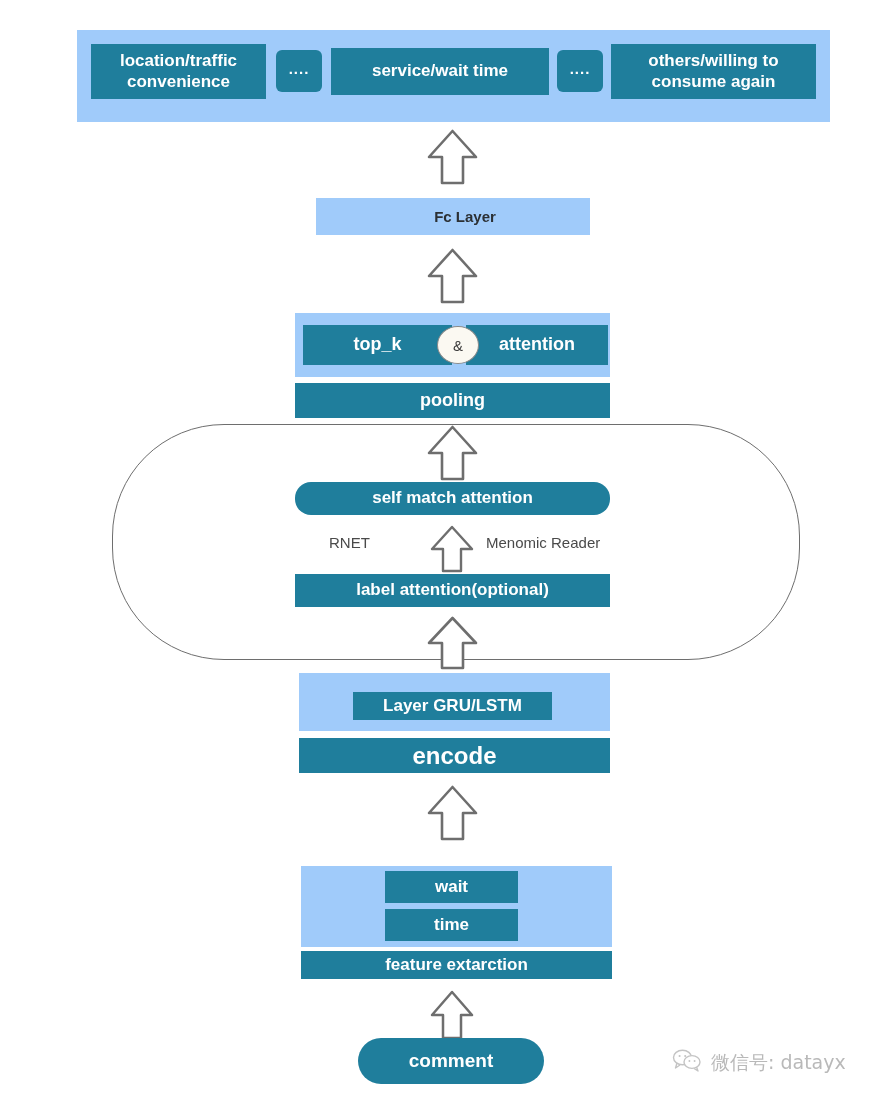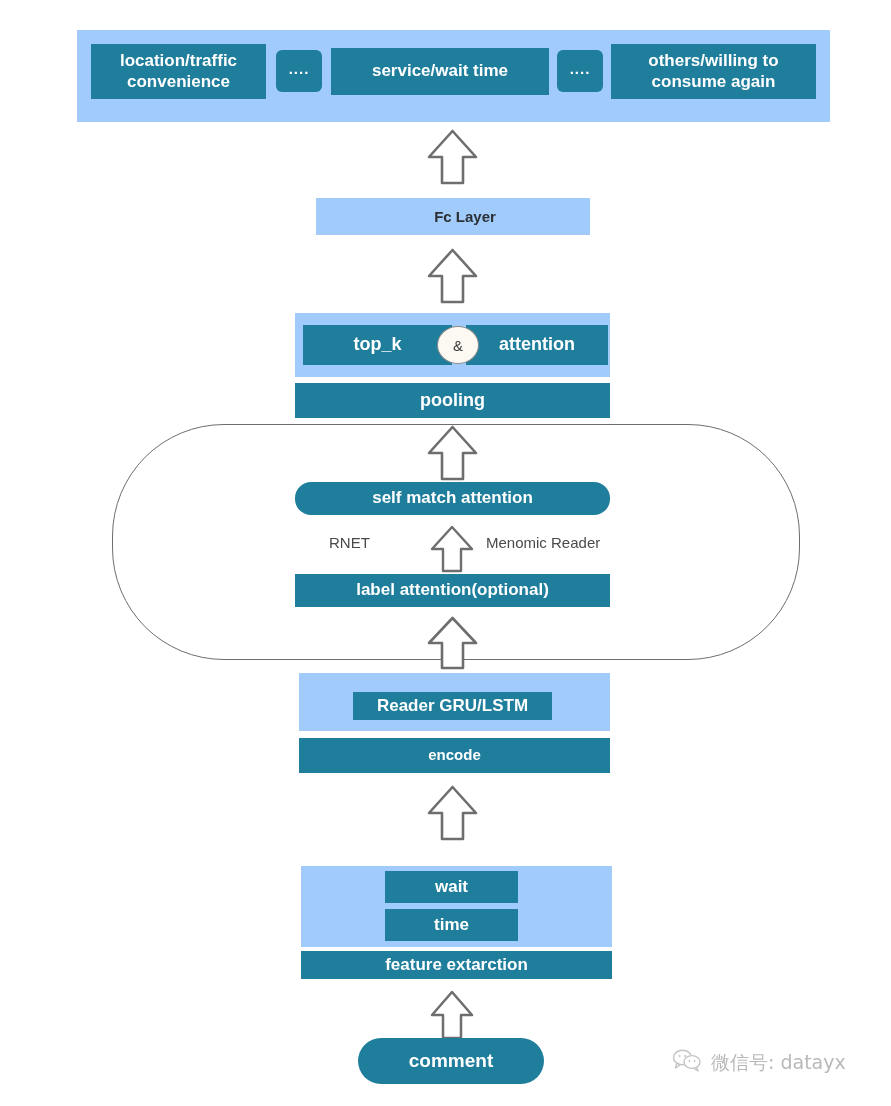--- a/index.html
+++ b/index.html
@@ -162,23 +162,23 @@
   <div class="abs teal" style="left:295px; top:574px; width:315px; height:33px; font-size:17px;">label attention(optional)</div>
 
   <div class="abs" style="left:425px; top:615px; width:55px; height:56px;">
     <svg class="arrow" width="55" height="56" viewBox="0 0 55 56">
       <polygon points="27.5,3 51,28 38,28 38,53 17,53 17,28 4,28" fill="#ffffff" stroke="#6e6e6e" stroke-width="2.6" stroke-linejoin="round"></polygon>
     </svg>
   </div>
 
   <div class="abs plainblue" style="left:299px; top:673px; width:311px; height:58px;"></div>
 
-  <div class="abs teal" style="left:353px; top:692px; width:199px; height:28px; font-size:17px;">Reader GRU/LSTM</div>
-
-  <div class="abs teal" style="left:299px; top:738px; width:311px; height:35px; font-size:15px;">encode</div>
+  <div class="abs teal" style="left:353px; top:692px; width:199px; height:28px; font-size:17px;">Layer GRU/LSTM</div>
+
+  <div class="abs teal" style="left:299px; top:738px; width:311px; height:35px; font-size:24px;">encode</div>
 
   <div class="abs" style="left:425px; top:784px; width:55px; height:58px;">
     <svg class="arrow" width="55" height="58" viewBox="0 0 55 58">
       <polygon points="27.5,3 51,29 38,29 38,55 17,55 17,29 4,29" fill="#ffffff" stroke="#6e6e6e" stroke-width="2.6" stroke-linejoin="round"></polygon>
     </svg>
   </div>
 
   <div class="abs plainblue" style="left:301px; top:866px; width:311px; height:81px;"></div>
 
   <div class="abs teal" style="left:385px; top:871px; width:133px; height:32px; font-size:17px;">wait</div>

